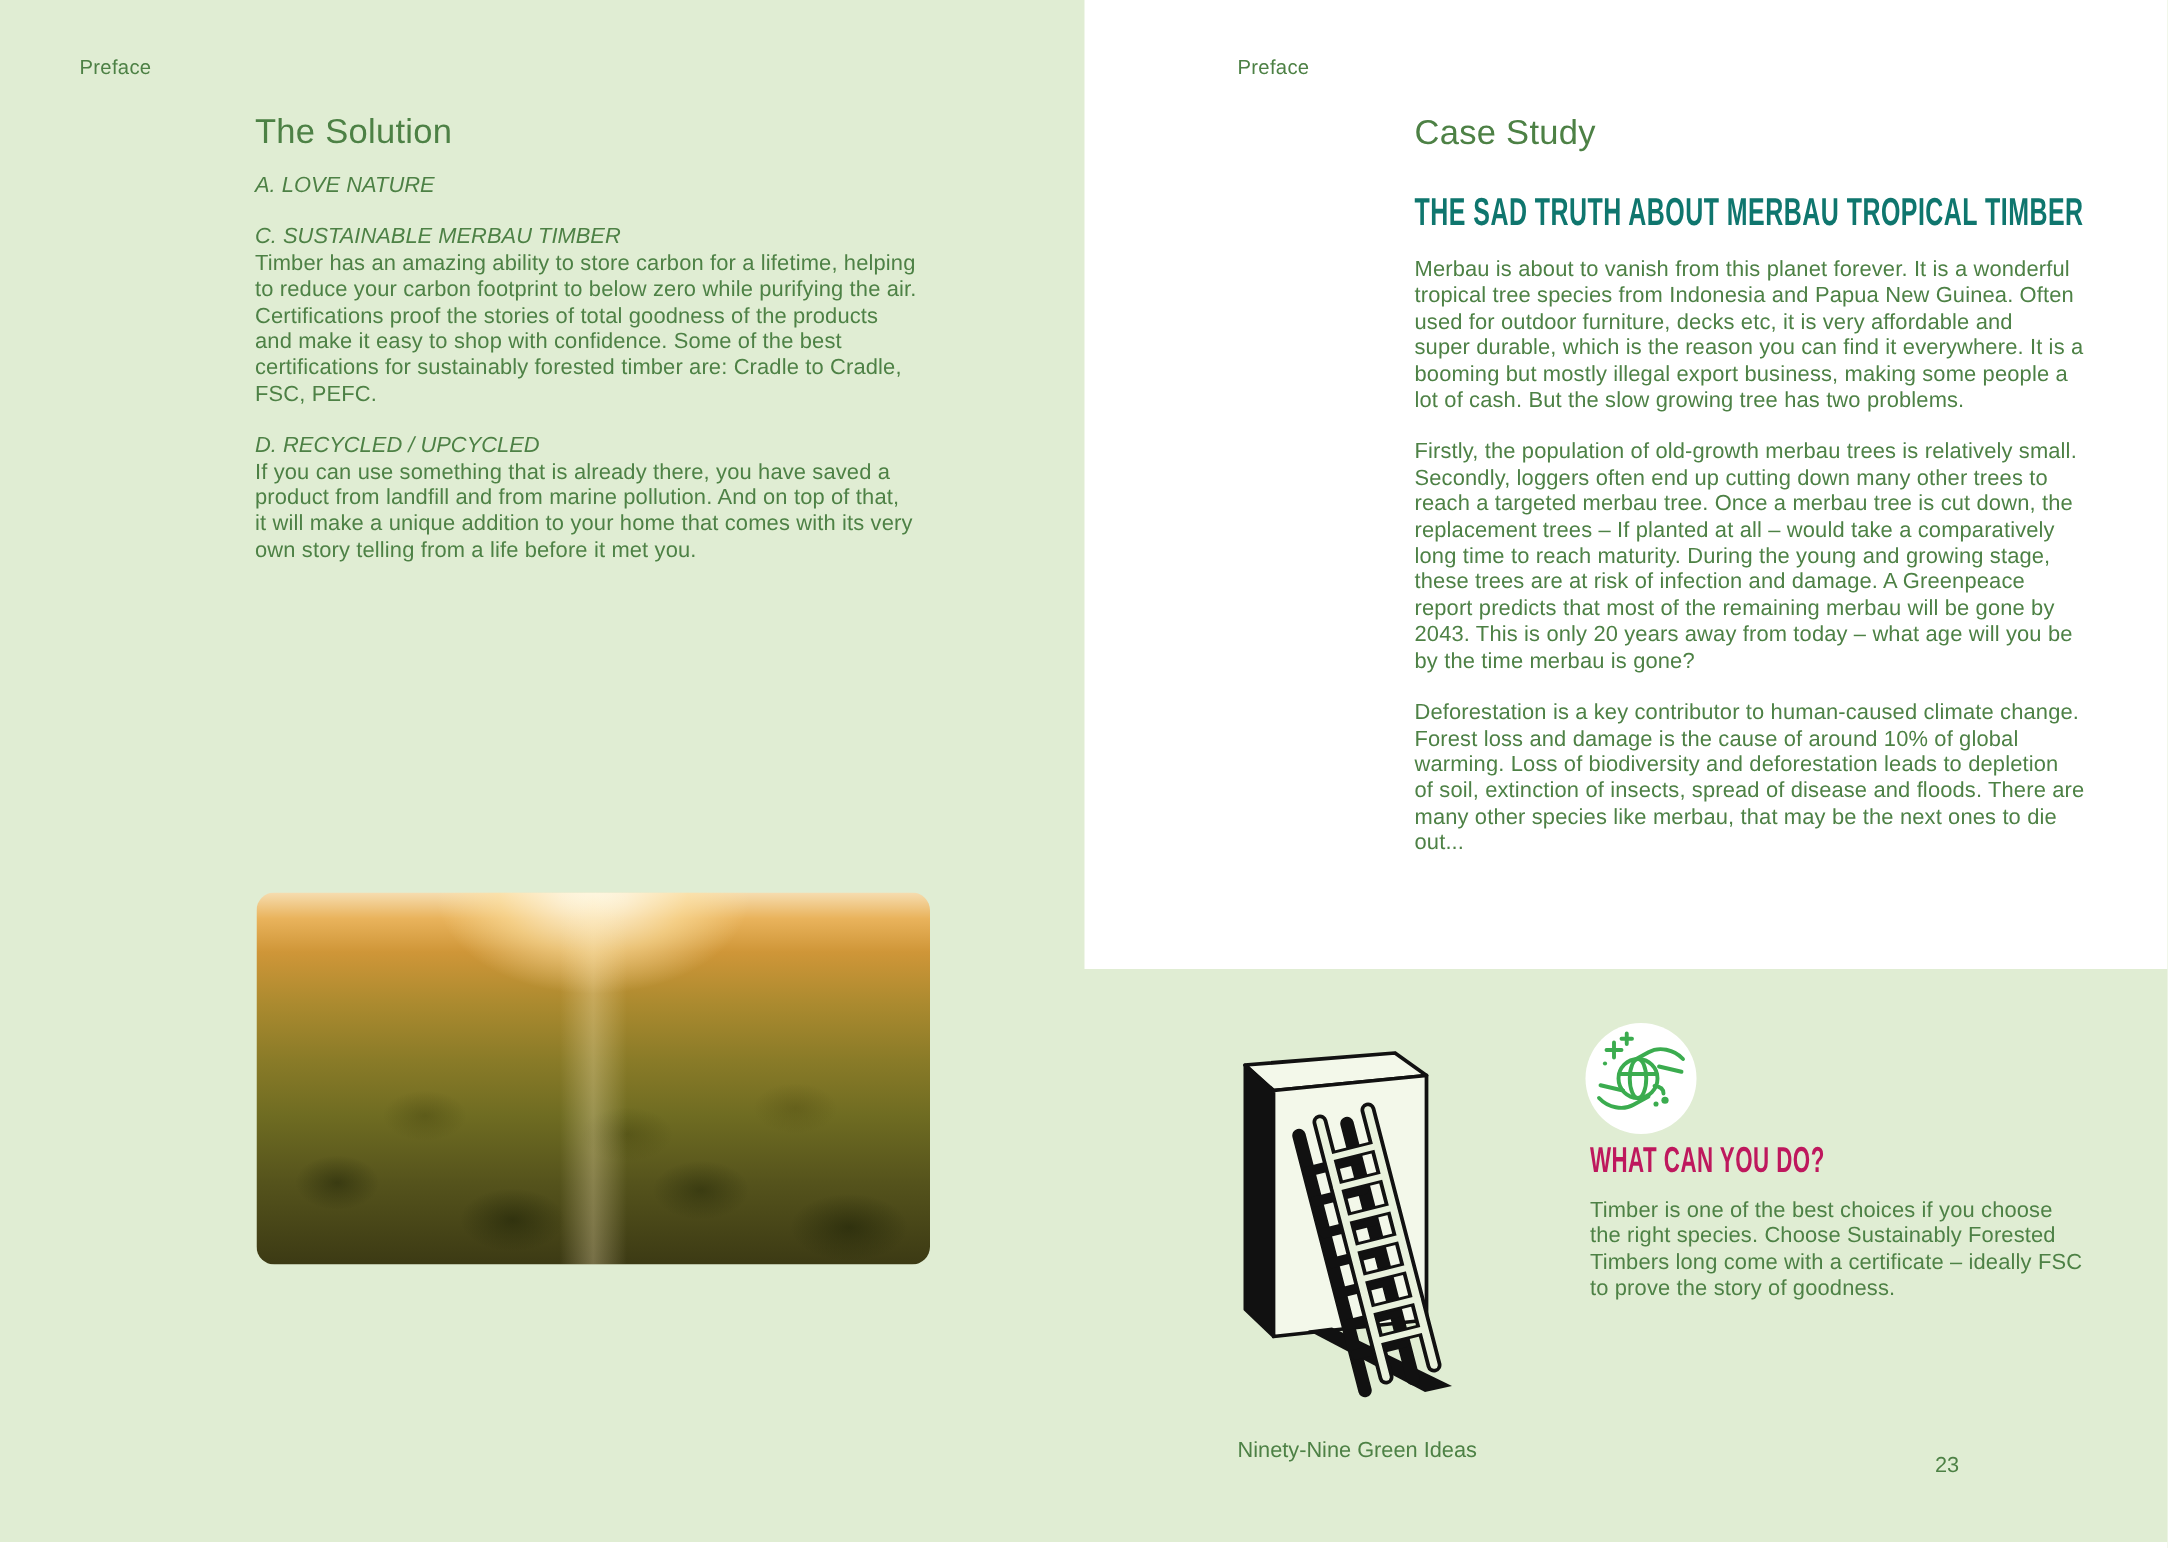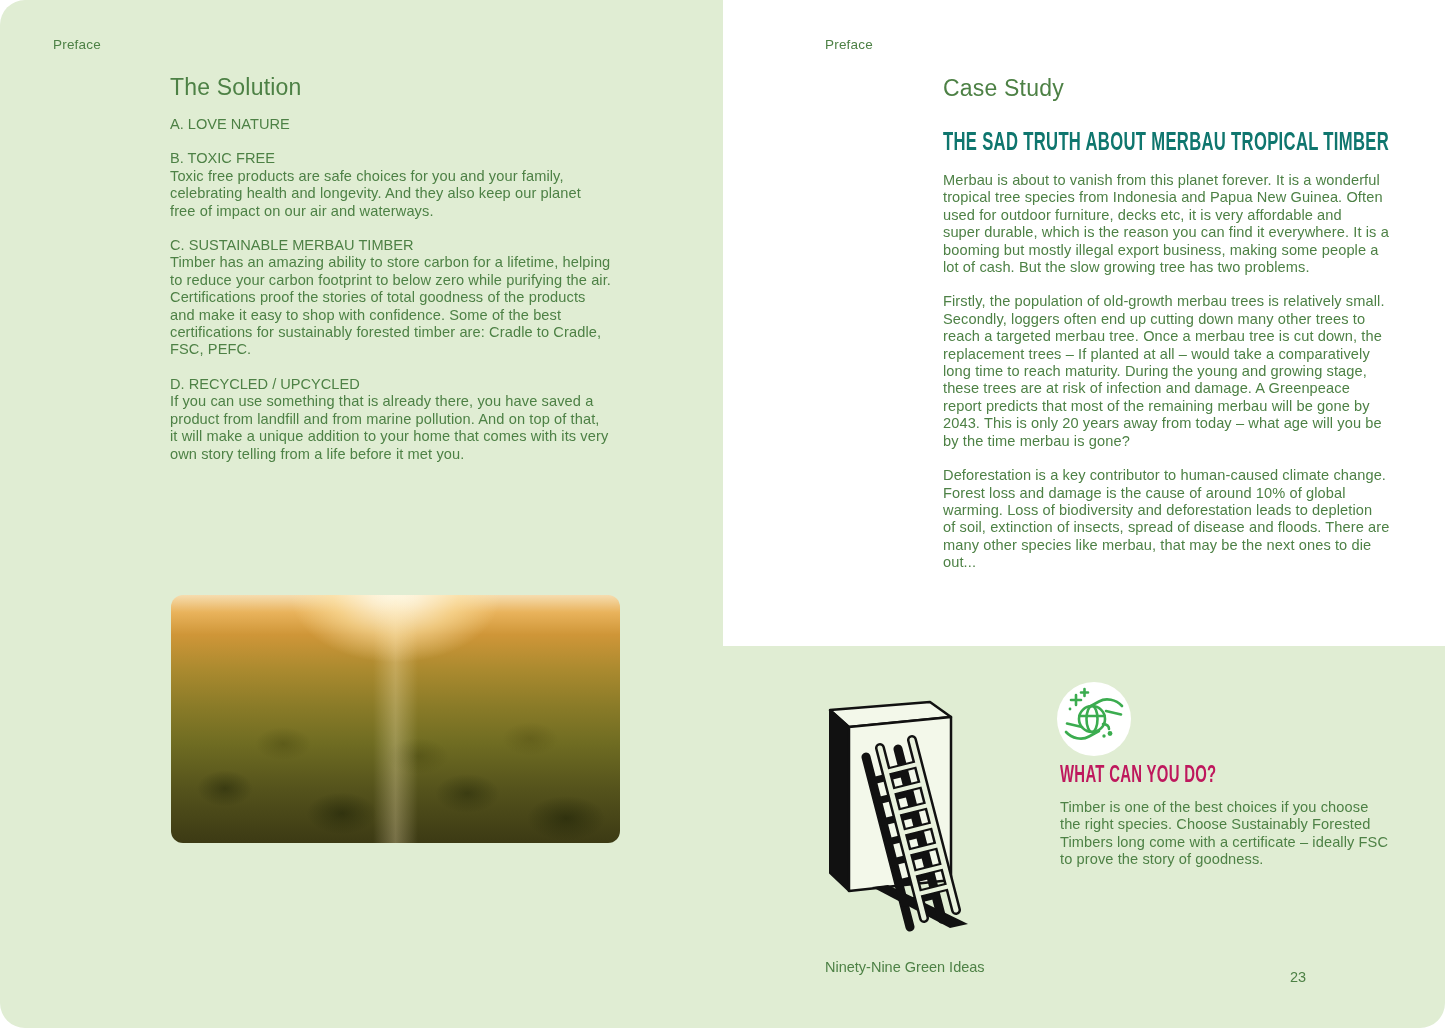--- a/index.html
+++ b/index.html
@@ -2,39 +2,39 @@
 <html><head>
 <meta charset="utf-8">
 <style>
   * { box-sizing: border-box; }
   html, body { margin: 0; padding: 0; }
   body {
     width: 1445px; height: 1032px; position: relative; overflow: hidden;
     background: #ffffff;
     font-family: "Liberation Sans", sans-serif;
   }
-  .spread { position: absolute; left: 0; top: 0; width: 1445px; height: 1028px; background: #e0edd3; border-radius: 25px; }
+  .spread { position: absolute; left: 0; top: 0; width: 1445px; height: 1028px; background: #e0edd3; }
   .white-panel { position: absolute; left: 723px; top: 0; width: 722px; height: 646px; background: #ffffff; }
 
   .kicker { position: absolute; top: 37px; font-size: 13.5px; color: #4d8145; letter-spacing: 0.2px; }
   .kicker-left { left: 53px; }
   .kicker-right { left: 825px; }
 
   .col { position: absolute; width: 452px; color: #4d8145; }
   .left-col { left: 170px; top: 74px; }
   .right-col { left: 943px; top: 75px; }
 
   .page-title {
     font-size: 23px; font-weight: 400; margin: 0 0 15px 0; letter-spacing: 0.2px;
     text-decoration-thickness: 1.5px; text-underline-offset: 5px;
   }
   .right-col .page-title { margin-bottom: 24px; }
 
   .sec { margin: 0 0 17px 0; }
-  .sec-head { font-size: 14.6px; line-height: 17.4px; margin: 0; font-weight: 400; }
+  .sec-head { font-size: 14.6px; line-height: 17.4px; margin: 0; font-weight: 400; font-style: italic; }
   .body-text { font-size: 14.6px; line-height: 17.4px; margin: 0; white-space: pre-line; letter-spacing: 0.1px; }
 
   .headline { margin: 0 0 20px 0; height: 26px; color: #0f766e; }
   .condensed {
     display: inline-block; white-space: nowrap; font-weight: 800;
     transform: scaleX(0.64); transform-origin: 0 55%; letter-spacing: 0.5px;
   }
   .headline .condensed { font-size: 26px; }
   .para { margin: 0 0 17px 0; }
 
@@ -71,26 +71,20 @@
 <div class="spread">
   <div class="white-panel"></div>
 
   <div class="kicker kicker-left">Preface</div>
 
   <div class="col left-col">
     <h1 class="page-title">The Solution</h1>
 
     <div class="sec">
       <p class="sec-head">A. LOVE NATURE</p>
-    </div>
-    <div class="sec">
-      <p class="sec-head">B. TOXIC FREE</p>
-      <p class="body-text">Toxic free products are safe choices for you and your family,
-celebrating health and longevity. And they also keep our planet
-free of impact on our air and waterways.</p>
     </div>
     <div class="sec">
       <p class="sec-head">C. SUSTAINABLE MERBAU TIMBER</p>
       <p class="body-text">Timber has an amazing ability to store carbon for a lifetime, helping
 to reduce your carbon footprint to below zero while purifying the air.
 Certifications proof the stories of total goodness of the products
 and make it easy to shop with confidence. Some of the best
 certifications for sustainably forested timber are: Cradle to Cradle,
 FSC, PEFC.</p>
     </div>

